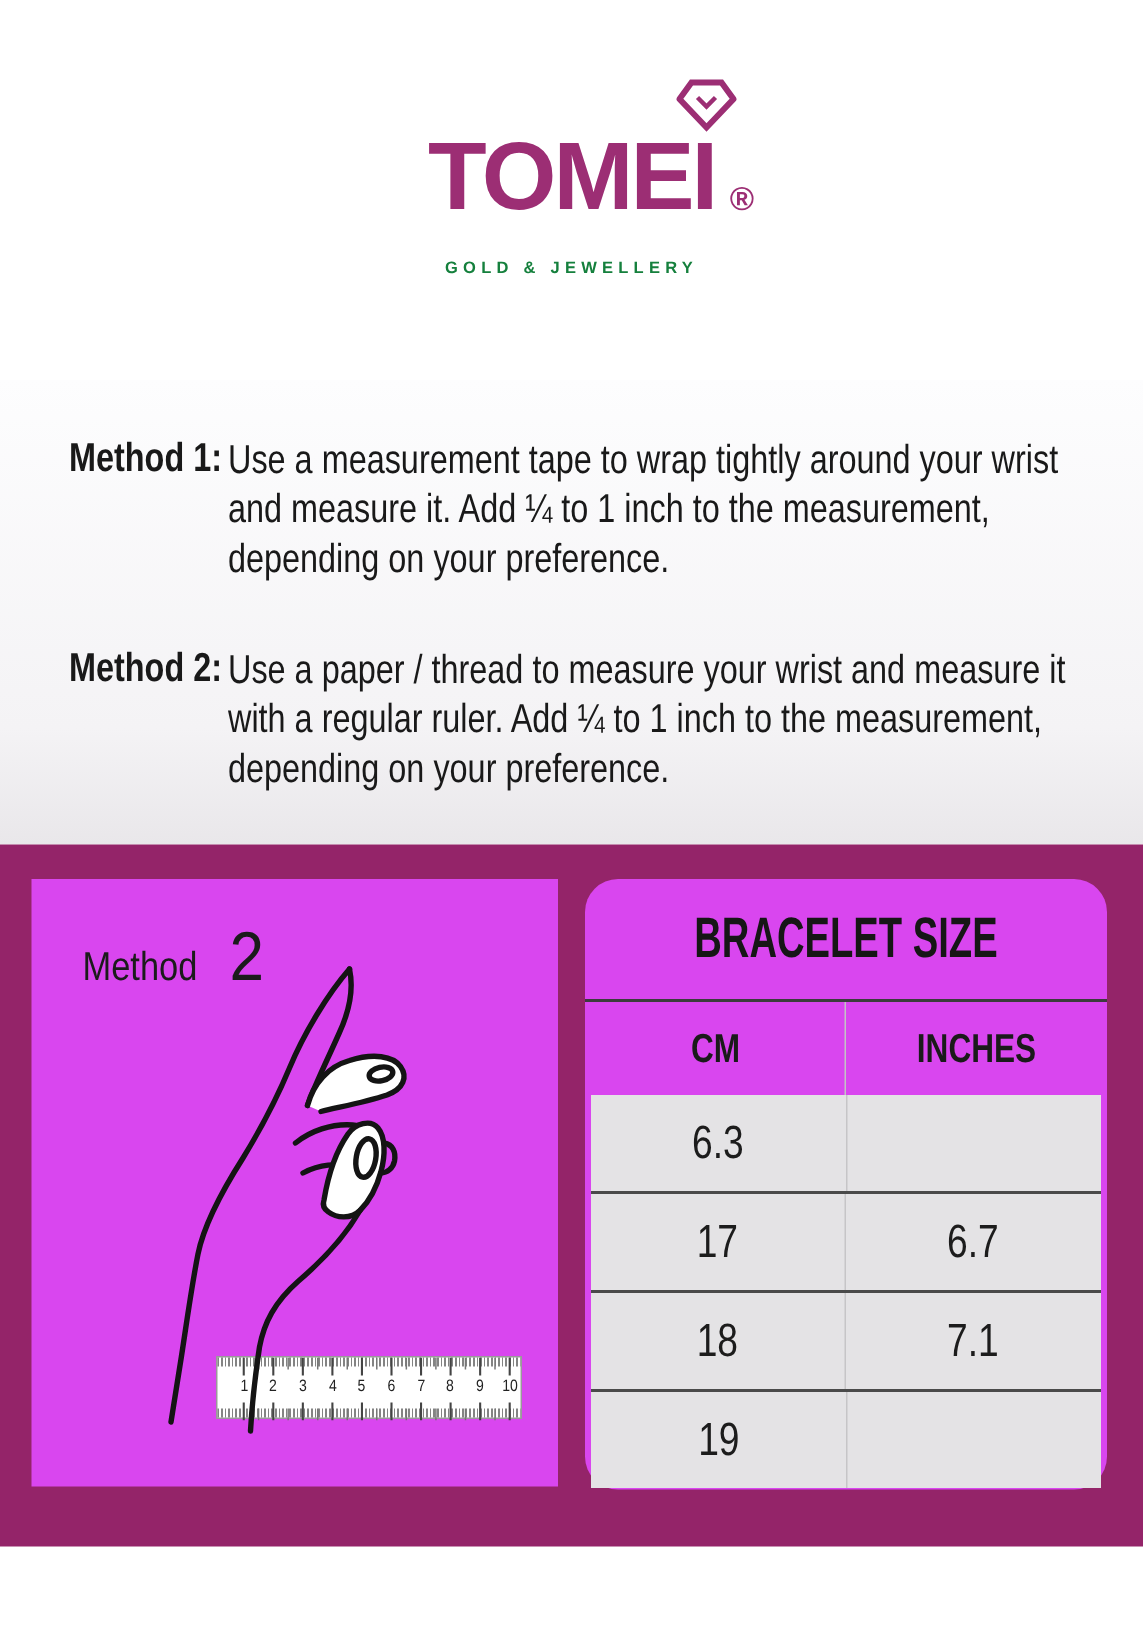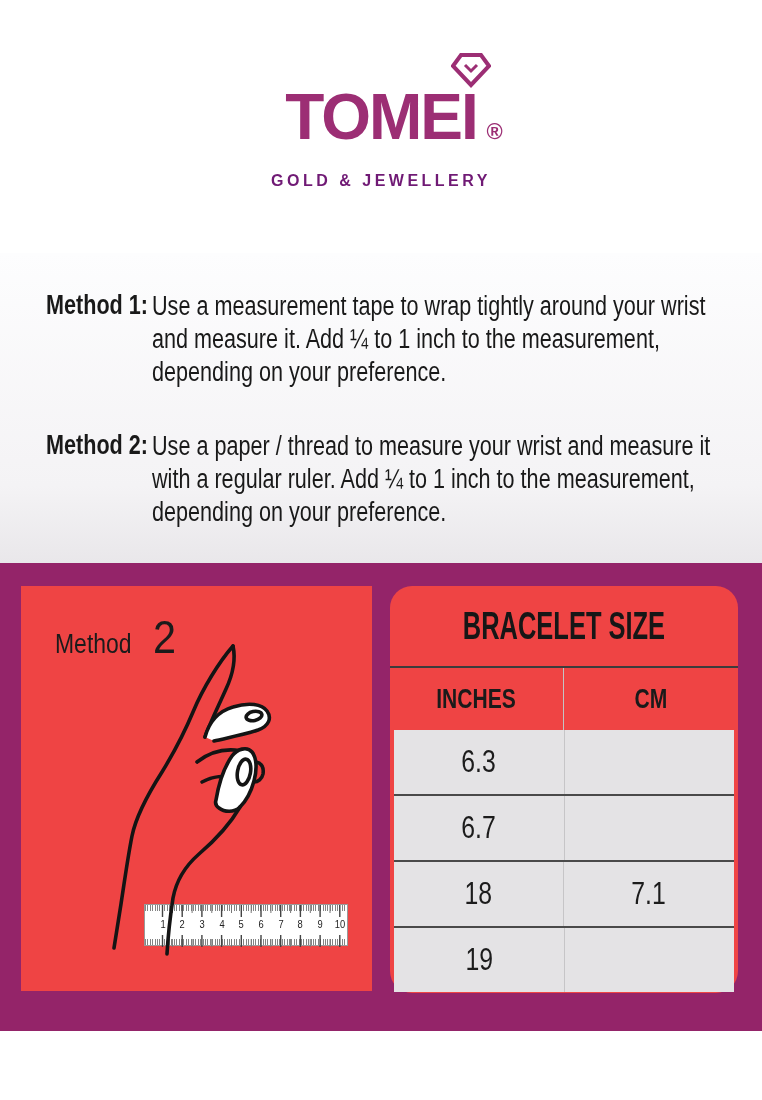--- a/index.html
+++ b/index.html
@@ -5,38 +5,38 @@
   html,body{margin:0;padding:0;background:#ffffff;font-family:"Liberation Sans",sans-serif;}
   .page{position:relative;width:762px;height:1100px;overflow:hidden;background:#ffffff;}
 
   
   .top{position:relative;height:253px;background:#ffffff;text-align:center;}
   .logo-wrap{padding-top:88px;}
   .wordmark{position:relative;display:inline-block;line-height:58px;}
   .brand{font-size:64px;font-weight:bold;letter-spacing:-2px;color:#9c2e74;display:inline-block;}
   .diamond{position:absolute;top:-36px;right:-14px;}
   .reg{position:absolute;right:-26px;bottom:2px;font-size:22px;color:#9c2e74;font-weight:bold;}
-  .tagline{margin-top:9px;font-size:16px;font-weight:600;letter-spacing:3.5px;color:#701a75;}
+  .tagline{margin-top:9px;font-size:11px;font-weight:600;letter-spacing:3.5px;color:#15803d;}
 
   
   .banner{height:69px;display:flex;align-items:center;justify-content:center;}
   .banner-title{color:#ffffff;font-size:40px;font-weight:bold;display:inline-block;transform:scaleX(0.72);white-space:nowrap;}
 
   
   .methods{height:310px;background:linear-gradient(180deg,#fdfdfe 0%,#f4f3f5 75%,#e9e7ea 100%);padding-top:37px;box-sizing:border-box;}
   .method{position:relative;padding-left:152px;margin-bottom:41px;color:#191919;}
   .mlabel{position:absolute;left:46px;top:0;font-size:27px;font-weight:600;display:inline-block;transform:scaleX(0.8);transform-origin:0 50%;white-space:nowrap;}
   .mline{height:33px;line-height:33px;font-size:27px;white-space:nowrap;}
   .cx{display:inline-block;transform:scaleX(0.8);transform-origin:0 50%;white-space:nowrap;}
 
   
   .bottom{position:relative;height:468px;}
   .purple{background:#942469;}
 
-  .card{position:absolute;background:#ef4444;}
+  .card{position:absolute;background:#d946ef;}
   .diagram-card{left:21px;top:23px;width:351px;height:405px;}
   .table-card{left:390px;top:23px;width:348px;height:407px;border-radius:22px;}
 
   
   .dlabel{position:absolute;left:34px;top:24px;display:flex;align-items:baseline;gap:8px;color:#1b1b1b;}
   .dlabel-word{font-size:27px;font-weight:500;display:inline-block;transform:scaleX(0.85);transform-origin:0 100%;}
   .dlabel-num{font-size:46px;font-weight:500;display:inline-block;transform:scaleX(0.9);transform-origin:0 100%;}
   .hand-svg{position:absolute;left:0;top:0;z-index:2;pointer-events:none;}
 
   
@@ -147,33 +147,36 @@
         </g>
       </svg>
     </div>
 
     <div class="card table-card">
       <div class="tbl-title">
         <span>BRACELET SIZE</span>
       </div>
       <div class="tbl-head">
         <div class="hcell">
-            <span>INCHES</span>
+            <span>CM</span>
           </div>
         <div class="hcell">
-            <span>CM</span>
+            <span>INCHES</span>
           </div>
       </div>
       <div class="tbl-rows">
         <div class="trow">
           <div class="tcell">
               <span>6.3</span>
             </div>
         </div>
         <div class="trow">
+          <div class="tcell">
+              <span>17</span>
+            </div>
           <div class="tcell">
               <span>6.7</span>
             </div>
         </div>
         <div class="trow">
           <div class="tcell">
               <span>18</span>
             </div>
           <div class="tcell">
               <span>7.1</span>

